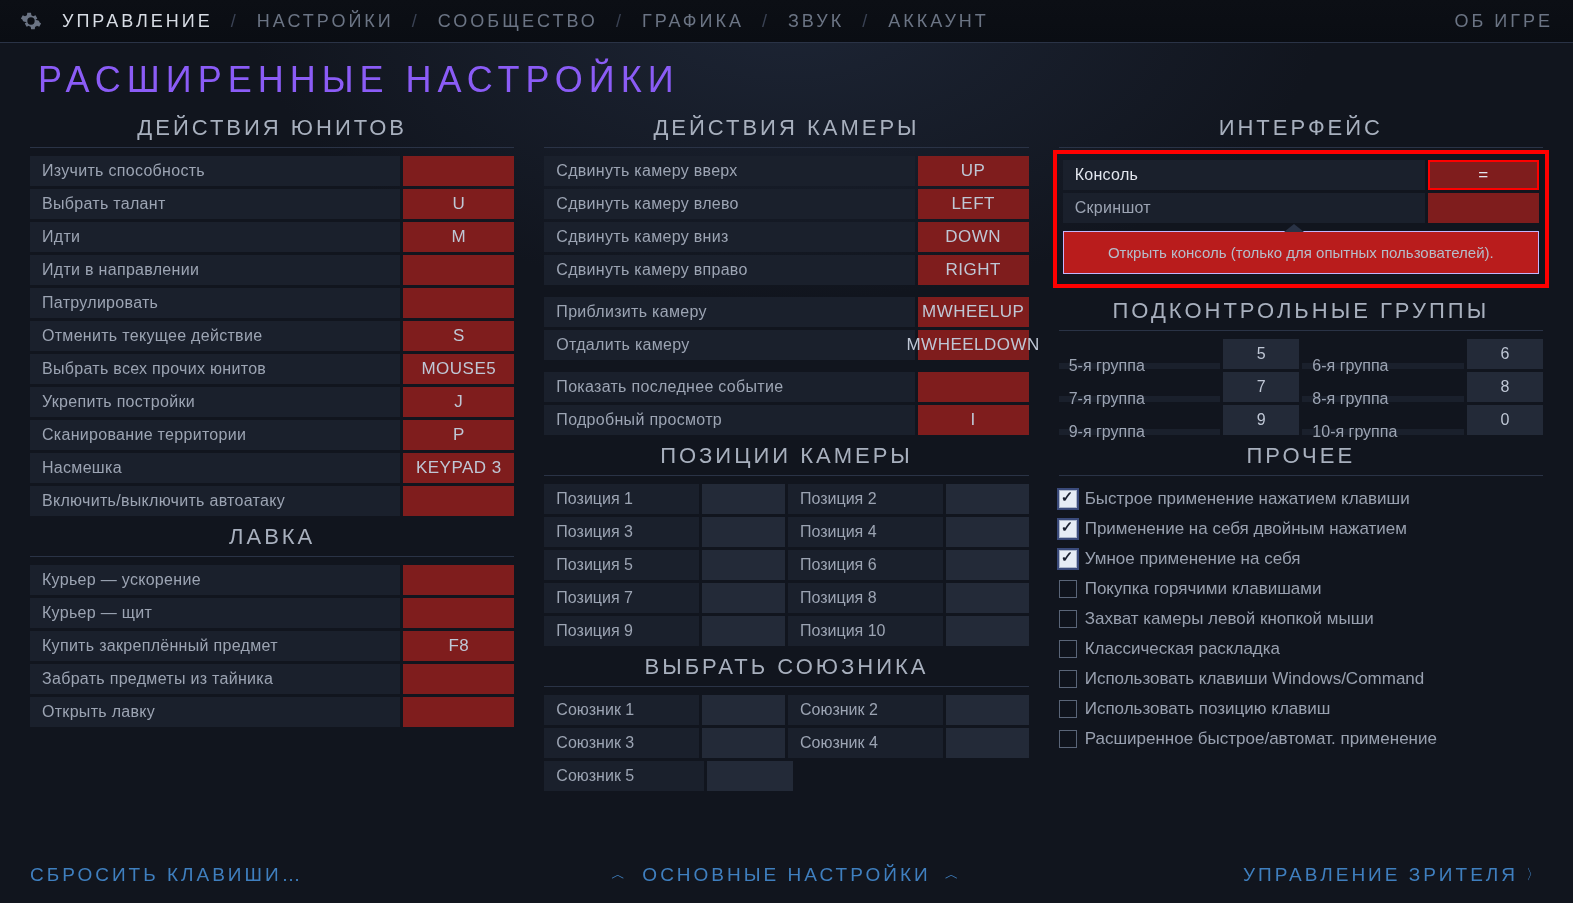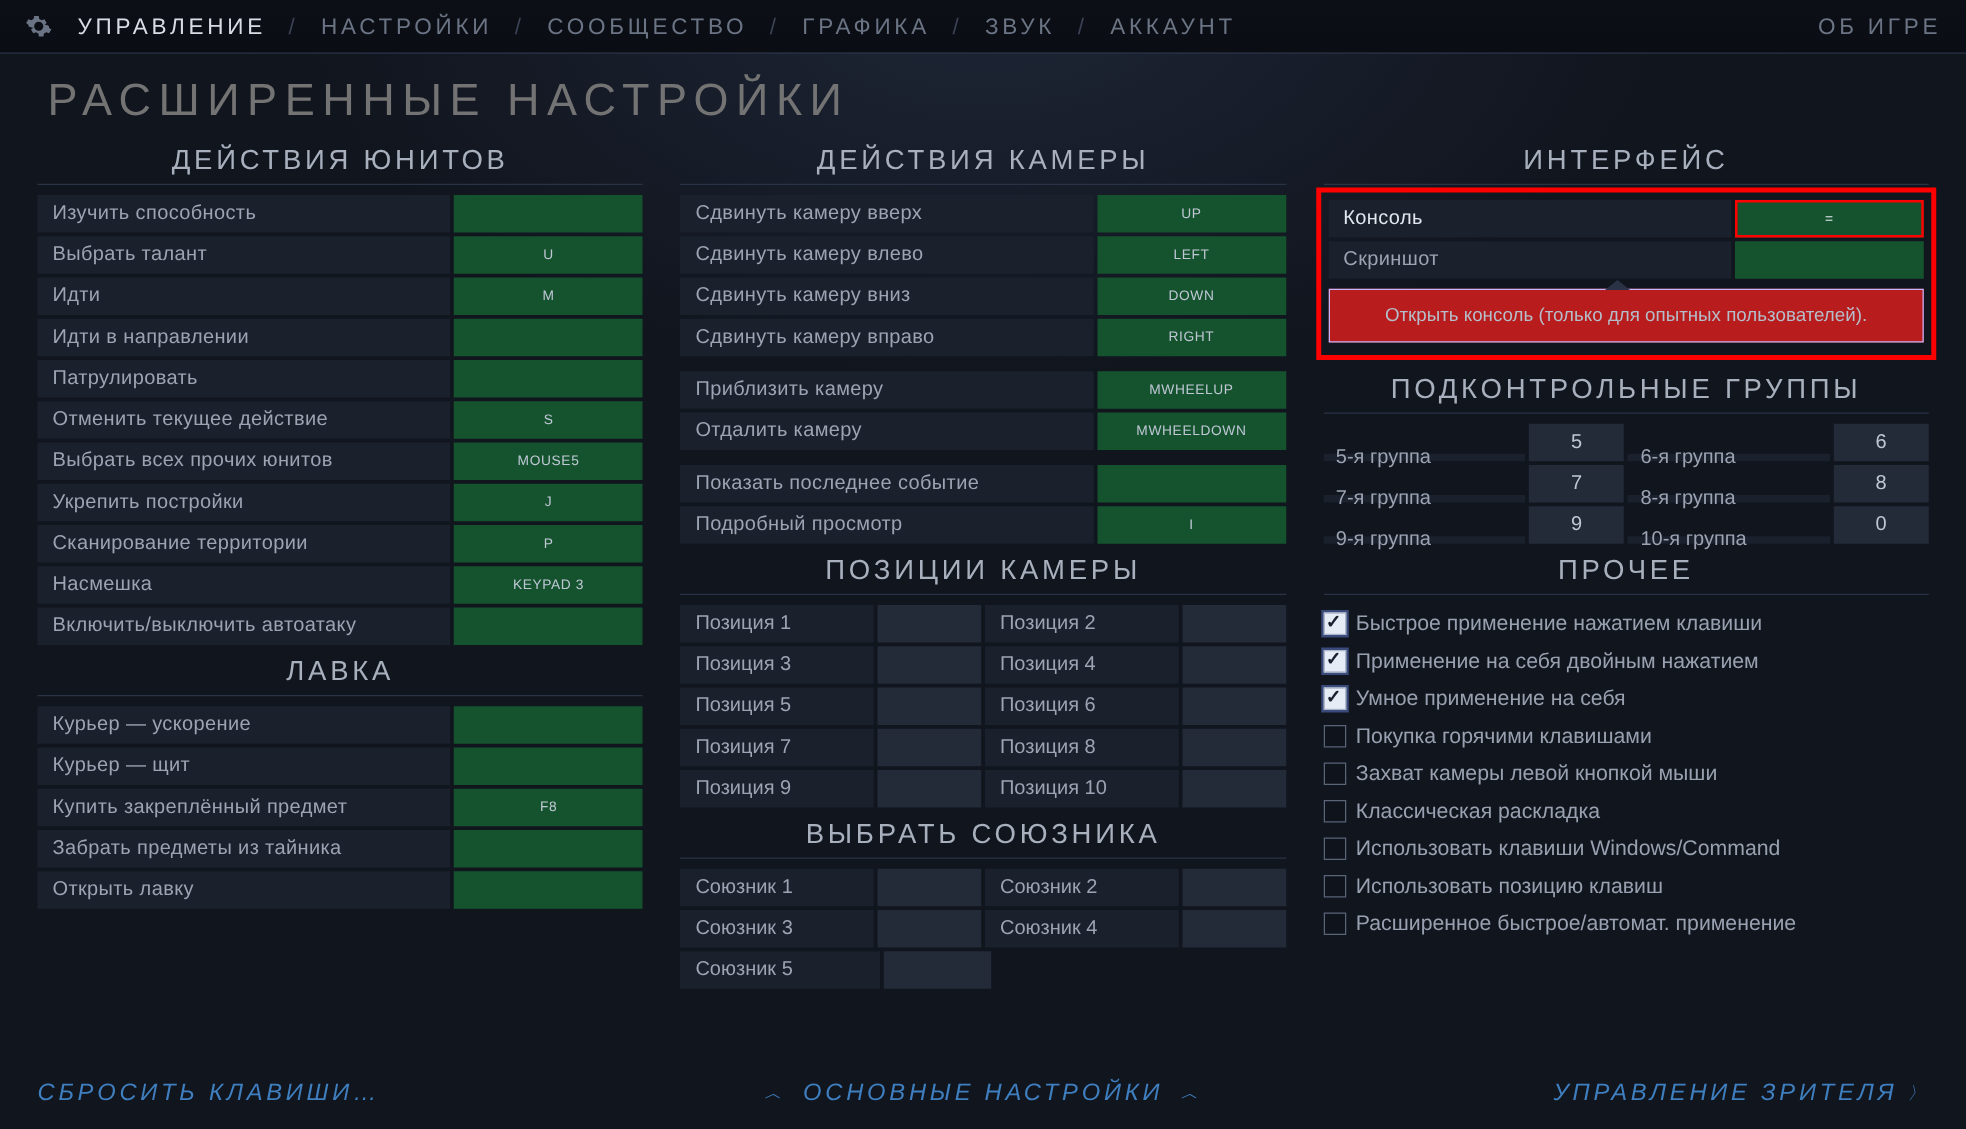--- a/index.html
+++ b/index.html
@@ -6,29 +6,29 @@
   body{background:radial-gradient(ellipse 900px 500px at 50% 0%, #1d2535 0%, #11151e 60%);}
   
   .topnav{height:42px;background:linear-gradient(#0c0f15,#0a0d13);border-bottom:1px solid #2a3346;display:flex;align-items:center;padding:0 20px;font-size:18px;letter-spacing:3px;}
   .gear{width:22px;height:22px;margin-right:20px;}
   .gear svg{fill:#6b7484;}
   .nav-item{color:#6b7484;cursor:pointer;}
   .nav-item.active{color:#d8dde5;}
   .nav-sep{color:#3a4254;margin:0 18px;}
   .nav-right{margin-left:auto;color:#6b7484;letter-spacing:3px;cursor:pointer;}
   
-  .page-title{color:#737373;font-size:36px;letter-spacing:6px;font-weight:300;margin:16px 0 6px 38px;}
+  .page-title{color:#8b5cf6;font-size:36px;letter-spacing:6px;font-weight:300;margin:16px 0 6px 38px;}
   
   .cols{display:flex;padding:0 30px;gap:30px;text-align:center;}
   .col{flex:1;min-width:0;}
   .section-h{font-size:22px;letter-spacing:3px;color:#a8b0be;border-bottom:1px solid #2a3346;padding:2px 8px 6px;margin:6px 0 8px;font-weight:400;}
   
   .row{display:flex;align-items:stretch;margin-bottom:3px;height:30px;}
   .row .label{flex:1;background:#1a202c;color:#9ca4b3;font-size:16px;display:flex;align-items:center;padding:0 12px;letter-spacing:.3px;}
-  .row .slot{width:151px;background:#14532d;color:#bfc7d5;font-size:11px;display:flex;align-items:center;justify-content:center;margin-left:3px;cursor:pointer;letter-spacing:.5px;}
+  .row .slot{width:111px;background:#7f1d1d;color:#bfc7d5;font-size:17px;display:flex;align-items:center;justify-content:center;margin-left:3px;cursor:pointer;letter-spacing:.5px;}
   
   .dual{display:flex;gap:3px;margin-bottom:3px;height:30px;}
   .dual .mini-label{width:136px;background:#1a202c;color:#9ca4b3;font-size:16px;display:flex;align-items:center;padding:0 12px;}
   .dual .mini-slot{width:86px;background:#232a38;cursor:pointer;}
   
   .cg{display:flex;gap:3px;margin-bottom:3px;height:30px;}
   .cg .glabel{flex:1.3;background:#1a202c;color:#9ca4b3;font-size:16px;display:flex;align-items:center;padding:0 10px;margin-top:24px;}
   .cg .gslot{flex:.7;background:#232a38;display:flex;align-items:center;justify-content:center;color:#bfc7d5;font-size:16px;cursor:pointer;}
   
   .chk{display:flex;align-items:center;height:30px;cursor:pointer;}
@@ -36,21 +36,21 @@
   .chk.on .box{background:#e6ecf5;border-color:#aeb8cc;box-shadow:0 0 0 2px #3a4a7a;}
   .chk.on .box::after{content:"✓";position:absolute;left:1px;top:-3px;font-size:15px;color:#1a2030;font-weight:bold;}
   .chk .txt{font-size:17px;color:#99a1b0;}
   
   .hl-box{border:4px solid #ff0000;padding:6px 6px 10px;margin:-6px -6px 8px;position:relative;}
   .tooltip{background:#b91c1c;border:1px solid #c4b5fd;padding:12px 16px;font-size:15px;color:#b6bdca;margin-top:8px;position:relative;}
   .tooltip::before{content:"";position:absolute;top:-8px;left:220px;border-left:10px solid transparent;border-right:10px solid transparent;border-bottom:8px solid #2a3346;}
   .row.console .label{color:#e2e6ee;font-weight:500;}
   .row.console .slot{border:2px solid #ff0000;box-sizing:border-box;color:#e2e6ee;}
   
-  .foot{position:absolute;bottom:0;left:0;right:0;height:56px;display:flex;align-items:center;padding:0 30px;font-size:19px;letter-spacing:3px;font-style:italic;}
+  .foot{position:absolute;bottom:0;left:0;right:0;height:56px;display:flex;align-items:center;padding:0 30px;font-size:19px;letter-spacing:3px;}
   .foot .f-left{color:#3f7fbf;cursor:pointer;}
   .foot .f-center{position:absolute;left:50%;transform:translateX(-50%);color:#3f7fbf;cursor:pointer;display:flex;align-items:center;gap:14px;}
   .foot .f-right{margin-left:auto;color:#3f7fbf;cursor:pointer;display:flex;align-items:center;gap:8px;}
   .chev{font-size:14px;}
 </style>
 </head>
 <body>
 
 <div class="topnav">
   <span class="gear">

